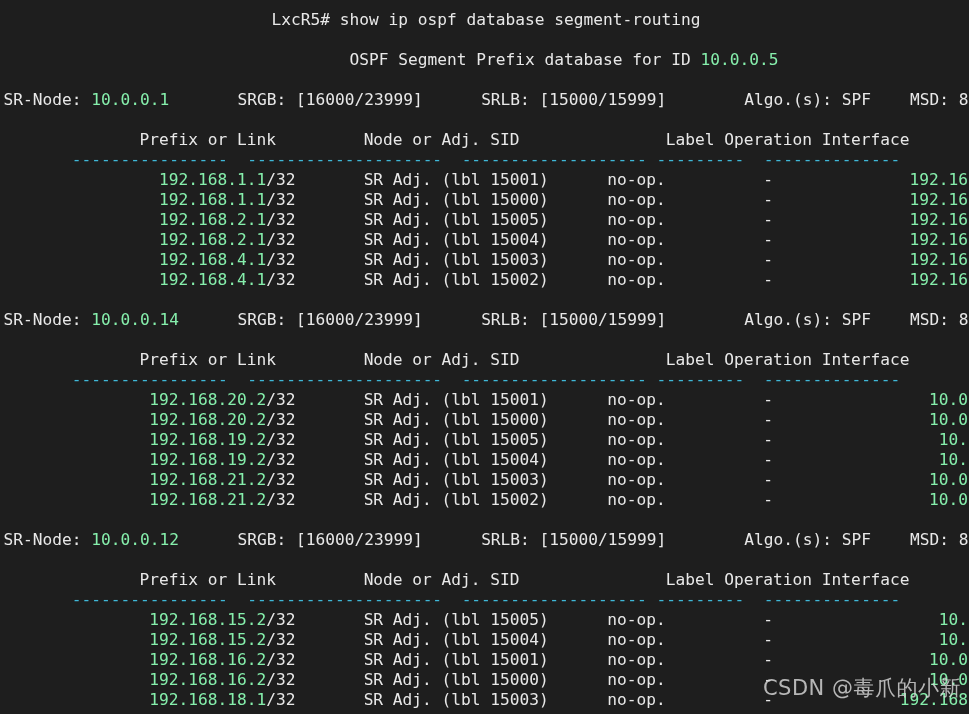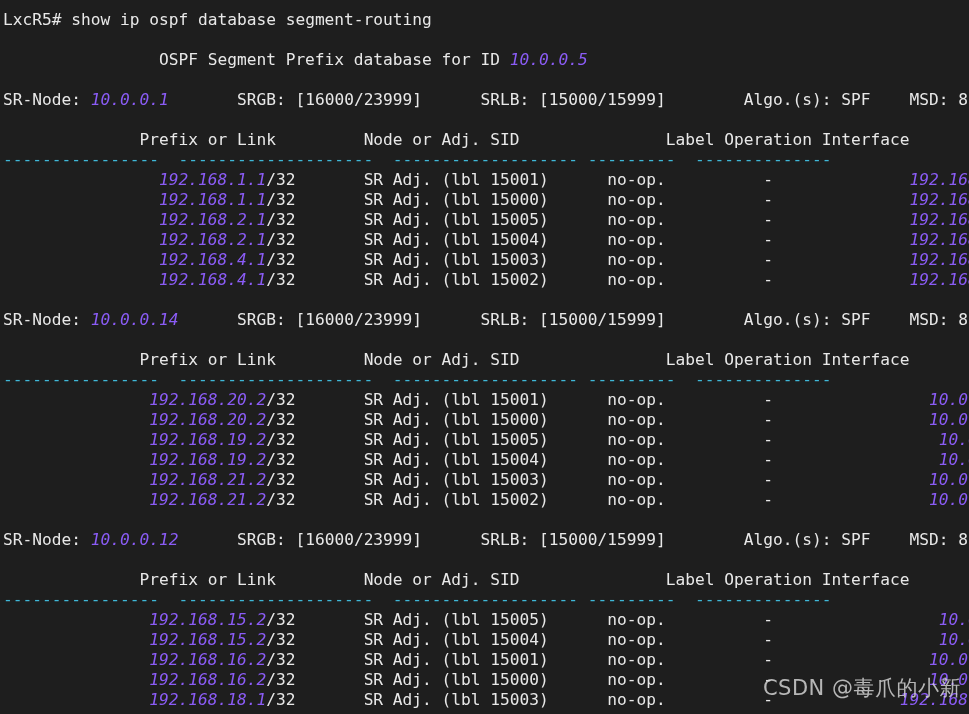--- a/index.html
+++ b/index.html
@@ -20,32 +20,33 @@
     height: 714px;
     background: #1e1e1e;
     color: #e8e8e8;
     font-family: "DejaVu Sans Mono", "Liberation Mono", monospace;
     font-size: 16.2px;
     line-height: 20px;
     overflow: hidden;
     padding-top: 10px;
     box-sizing: border-box;
     letter-spacing: 0px;
+    text-align: center;
   }
 
   .line {
     white-space: pre;
     height: 20px;
     padding-left: 3px;
   }
   .line.blank { }
 
   
   .c-white   { color: #e8e8e8; }
-  .c-magenta { color: #8b5cf6; font-style: italic; }
+  .c-magenta { color: #86efac; }
   .c-cyan    { color: #3fb8d8; }
 
   
   #watermark {
     position: absolute;
     right: 8px;
     bottom: 16px;
     font-family: "DejaVu Sans", "Liberation Sans", sans-serif;
     font-size: 21px;
     color: #d8d8d8;

